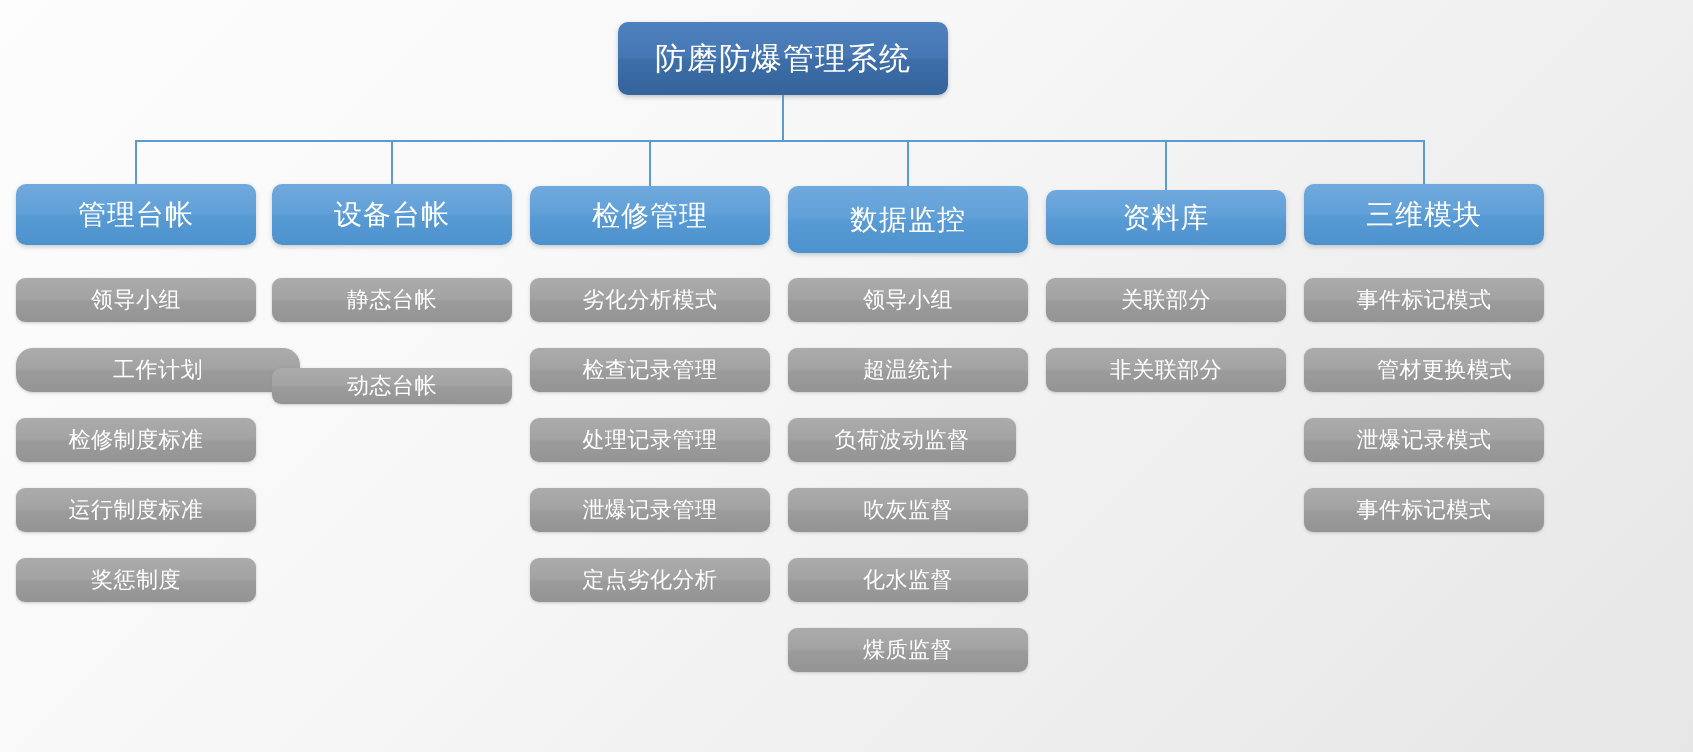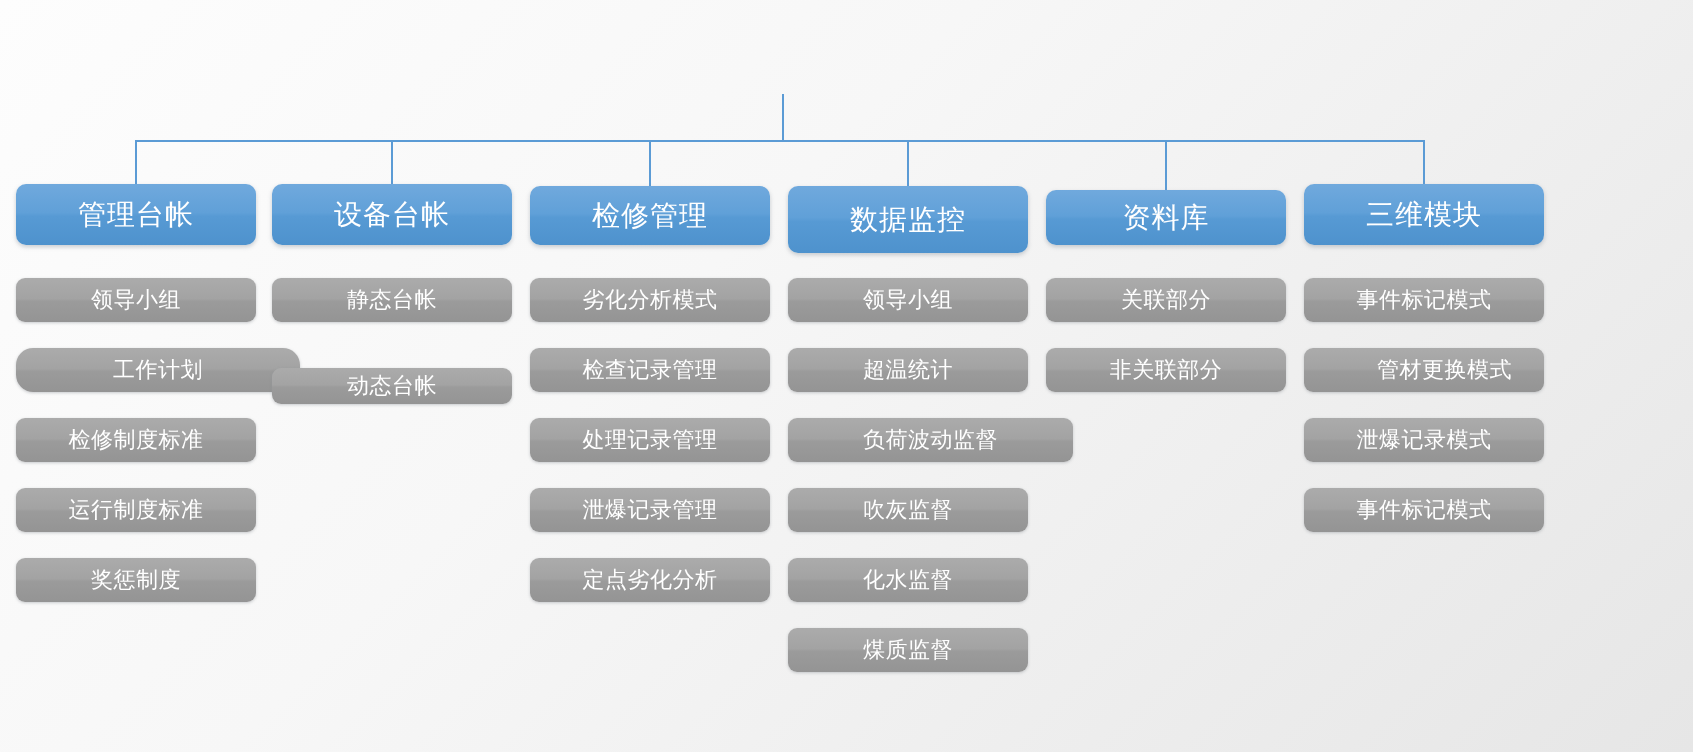--- a/index.html
+++ b/index.html
@@ -90,20 +90,23 @@
         <path d="M136 141 L136 184" stroke-linecap="square"></path>
         <path d="M392 141 L392 184" stroke-linecap="square"></path>
         <path d="M650 141 L650 186" stroke-linecap="square"></path>
         <path d="M908 141 L908 186" stroke-linecap="square"></path>
         <path d="M1166 141 L1166 190" stroke-linecap="square"></path>
         <path d="M1424 141 L1424 184" stroke-linecap="square"></path>
         <path d="M136 141 L1424 141" stroke-linecap="square"></path>
       </g>
   </svg>
 
+  <div class="root-node" style="left: 618px; top: 22px; width: 330px; height: 73px;">
+    <span>防磨防爆管理系统</span>
+  </div>
 
   <div id="branch-layer">
       <div class="l2-node" style="left: 16px; top: 184px; width: 240px; height: 61px;">
         <span>管理台帐</span>
       </div>
       <div class="l3-node" style="left: 16px; top: 278px; width: 240px; height: 44px;">
         <span>领导小组</span>
       </div>
       <div class="l3-node" style="left: 16px; top: 348px; width: 284px; height: 44px; border-radius: 17px;">
         <span>工作计划</span>
@@ -146,21 +149,21 @@
       </div>
       <div class="l2-node" style="left: 788px; top: 186px; width: 240px; height: 67px;">
         <span>数据监控</span>
       </div>
       <div class="l3-node" style="left: 788px; top: 278px; width: 240px; height: 44px;">
         <span>领导小组</span>
       </div>
       <div class="l3-node" style="left: 788px; top: 348px; width: 240px; height: 44px;">
         <span>超温统计</span>
       </div>
-      <div class="l3-node" style="left: 788px; top: 418px; width: 285px; height: 44px;">
+      <div class="l3-node" style="left: 788px; top: 418px; width: 228px; height: 44px;">
         <span>负荷波动监督</span>
       </div>
       <div class="l3-node" style="left: 788px; top: 488px; width: 240px; height: 44px;">
         <span>吹灰监督</span>
       </div>
       <div class="l3-node" style="left: 788px; top: 558px; width: 240px; height: 44px;">
         <span>化水监督</span>
       </div>
       <div class="l3-node" style="left: 788px; top: 628px; width: 240px; height: 44px;">
         <span>煤质监督</span>

